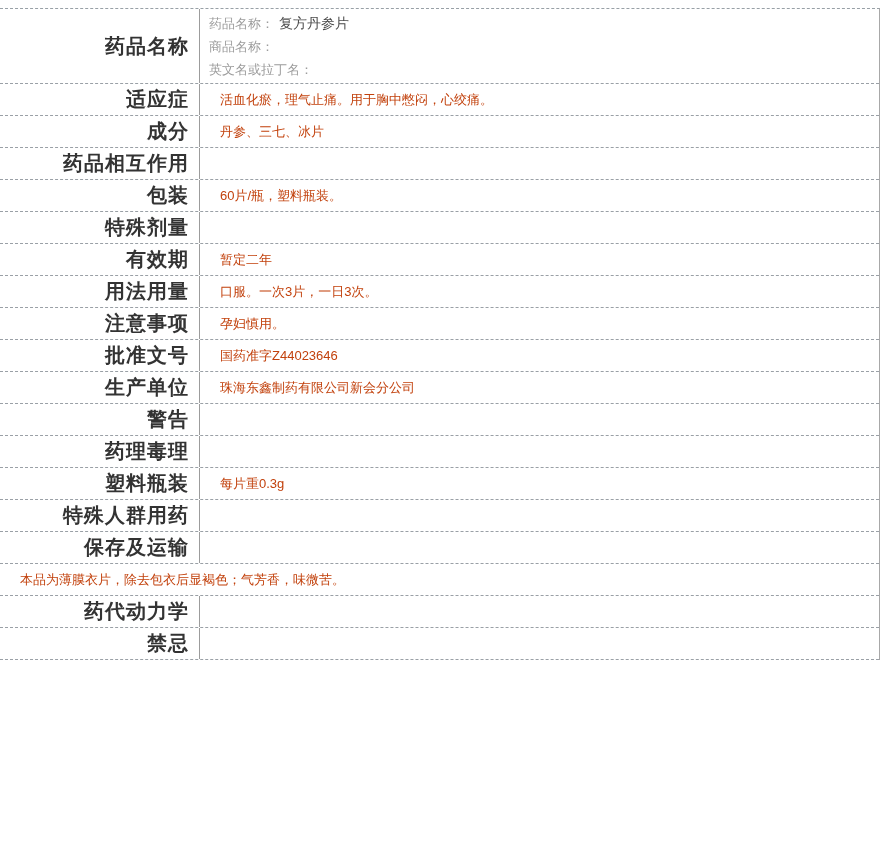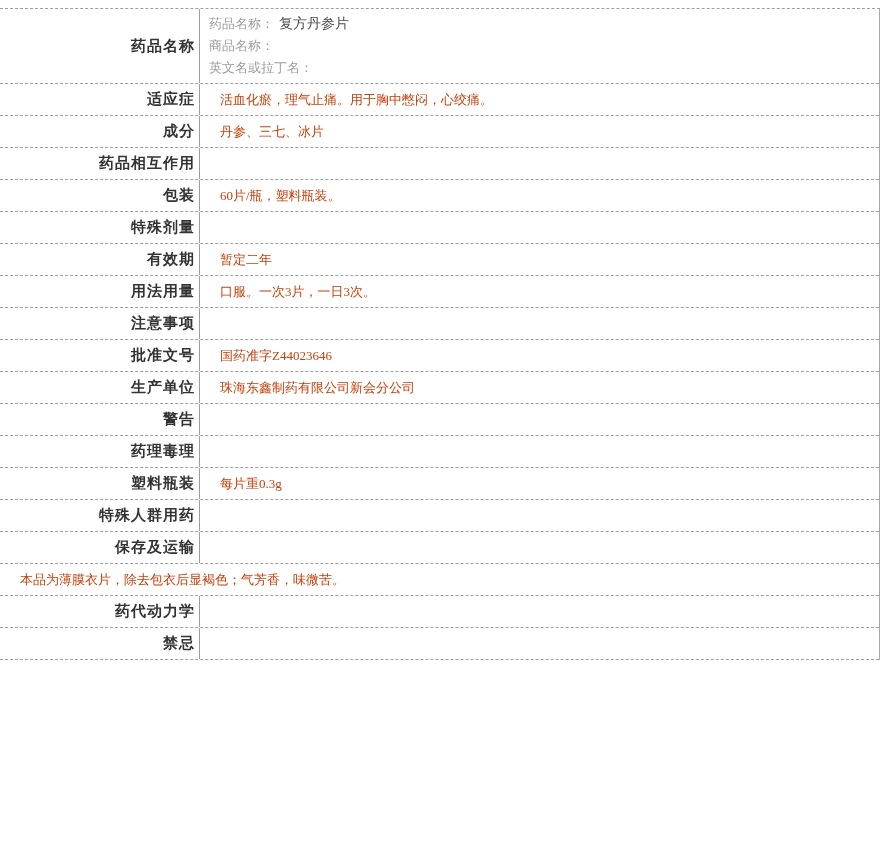--- a/index.html
+++ b/index.html
@@ -26,32 +26,31 @@
     align-items: stretch;
     border-bottom: 1px dashed #9aa0a6;
     height: 32px;
     box-sizing: border-box;
   }
   .row.name-row {
     height: 75px;
   }
   .cell {
     box-sizing: border-box;
-    font-family: Liberation Serif, serif;
   }
   .label-cell {
     width: 200px;
     flex: 0 0 200px;
     border-right: 1px solid #9c9c9c;
     display: flex;
     align-items: center;
     justify-content: flex-end;
-    padding-right: 4px;
+    padding-right: 10px;
     font-weight: bold;
-    font-size: 15px;
+    font-size: 20px;
     color: #333333;
     letter-spacing: 1px;
     white-space: nowrap;
   }
   .value-cell {
     flex: 1 1 auto;
     display: flex;
     align-items: center;
     padding-left: 20px;
     font-size: 13px;
@@ -123,20 +122,21 @@
     <div class="cell value-cell">暂定二年</div>
   </div>
 
   <div class="row">
     <div class="cell label-cell">用法用量</div>
     <div class="cell value-cell">口服。一次3片，一日3次。</div>
   </div>
 
   <div class="row">
     <div class="cell label-cell">注意事项</div>
+    <div class="cell value-cell">孕妇慎用。</div>
   </div>
 
   <div class="row">
     <div class="cell label-cell">批准文号</div>
     <div class="cell value-cell">国药准字Z44023646</div>
   </div>
 
 
   <div class="row">
     <div class="cell label-cell">生产单位</div>

